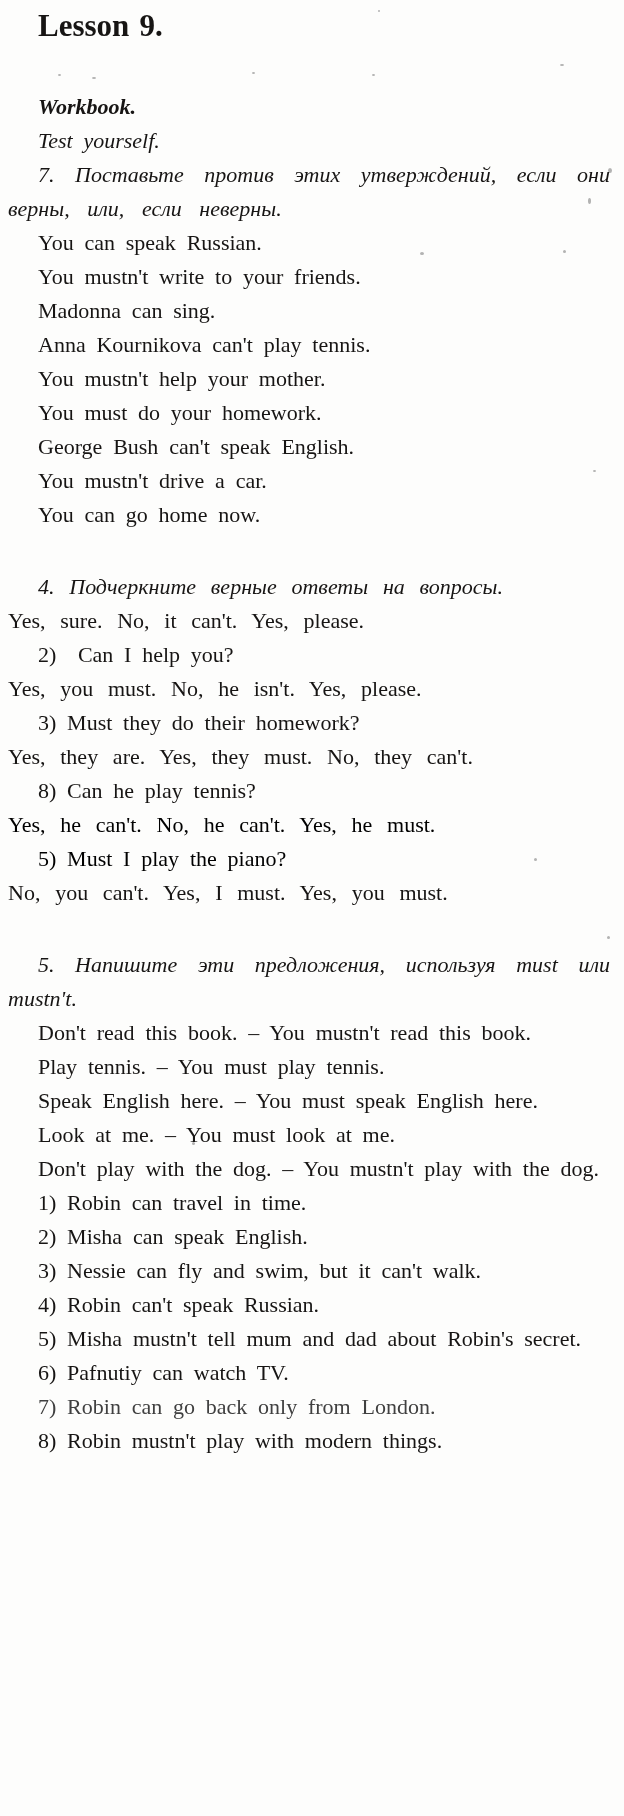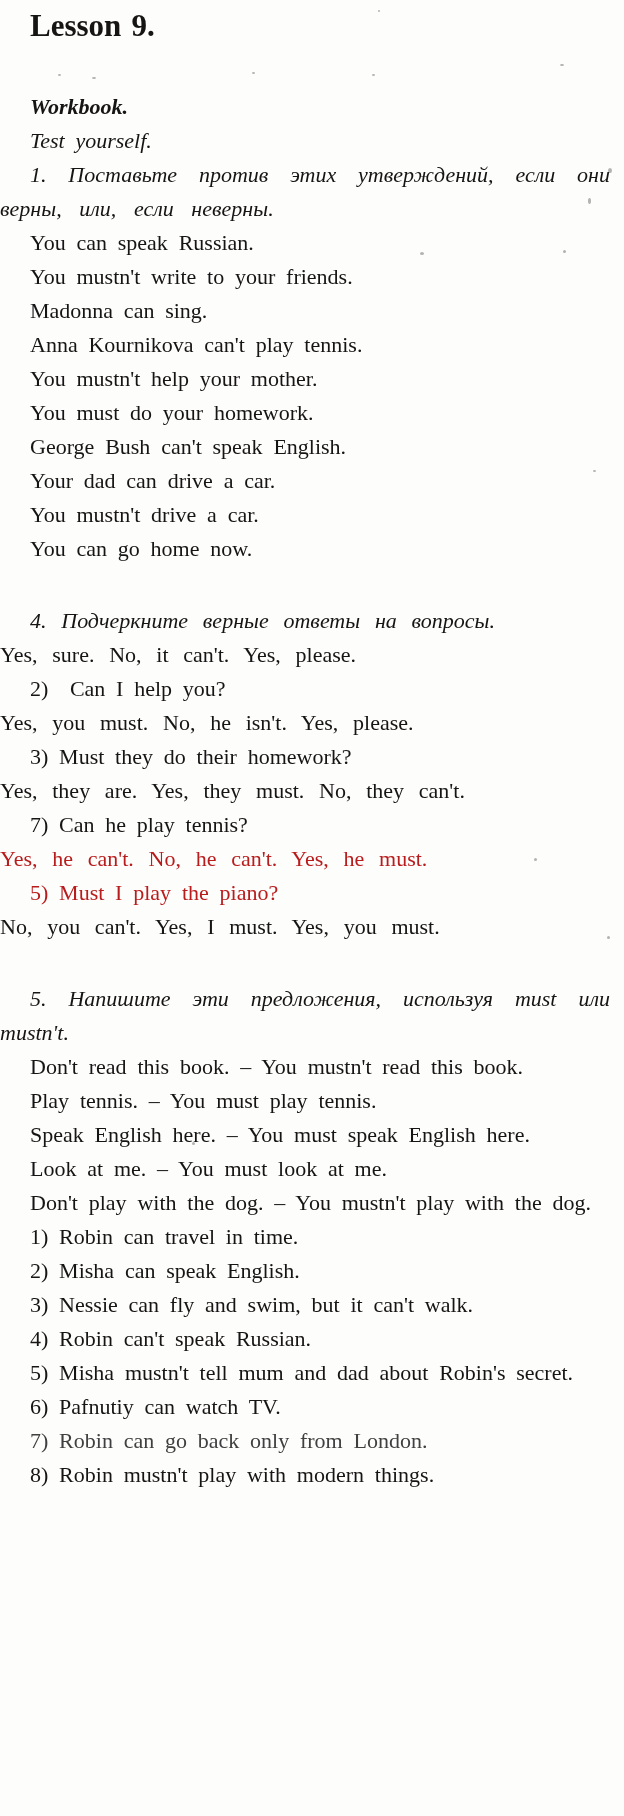--- a/index.html
+++ b/index.html
@@ -3,21 +3,21 @@
 <meta charset="utf-8">
 <style>
   html, body { margin: 0; padding: 0; background: #e9e9e9; }
   .page {
     position: relative;
     width: 624px;
     height: 1816px;
     margin: 0 auto;
     background: #fdfdfc;
     box-sizing: border-box;
-    padding: 8px 14px 0 0;
+    padding: 8px 14px 0 8px;
     overflow: hidden;
     font-family: "Liberation Serif", "DejaVu Serif", serif;
     color: #171514;
   }
   p {
     margin: 0;
     font-size: 22px;
     line-height: 34px;
     text-align: justify;
     word-spacing: 0.24em;
@@ -31,56 +31,55 @@
     font-size: 31px;
     line-height: 36px;
     font-weight: bold;
     text-indent: 30px;
     word-spacing: 0.08em;
     text-align: left;
     margin-bottom: 46px;
   }
   .sec-gap { margin-top: 38px; }
   .faded { color: #404040; }
-  .faded-soft { color: #b91c1c; }
+  .faded-soft { color: #000000; }
   .speck {
     position: absolute;
     background: rgba(40,40,40,0.35);
     border-radius: 50%;
   }
 </style>
 </head>
 <body>
 
 <div class="page">
 
   <p class="title">Lesson 9.</p>
 
   <p class="bold italic indent">Workbook.</p>
   <p class="italic indent">Test yourself.</p>
 
-  <p class="italic indent wide">1. Поставьте против этих утверждений, если они верны, или, если неверны.</p>
+  <p class="italic indent wide">7. Поставьте против этих утверждений, если они верны, или, если неверны.</p>
   <p class="indent">You can speak Russian.</p>
   <p class="indent">You mustn't write to your friends.</p>
   <p class="indent">Madonna can sing.</p>
   <p class="indent">Anna Kournikova can't play tennis.</p>
   <p class="indent">You mustn't help your mother.</p>
   <p class="indent">You must do your homework.</p>
   <p class="indent">George Bush can't speak English.</p>
-  <p class="indent">Your dad can drive a car.</p>
   <p class="indent">You mustn't drive a car.</p>
   <p class="indent">You can go home now.</p>
 
   <p class="italic indent midwide sec-gap">4. Подчеркните верные ответы на вопросы.</p>
   <p class="midwide">Yes, sure. No, it can't. Yes, please.</p>
   <p class="indent">2)&nbsp; Can I help you?</p>
   <p class="midwide">Yes, you must. No, he isn't. Yes, please.</p>
   <p class="indent">3) Must they do their homework?</p>
   <p class="midwide">Yes, they are. Yes, they must. No, they can't.</p>
-  <p class="indent">7) Can he play tennis?</p>
+  <p class="indent">8) Can he play tennis?</p>
   <p class="midwide faded-soft">Yes, he can't. No, he can't. Yes, he must.</p>
   <p class="indent faded-soft">5) Must I play the piano?</p>
   <p class="midwide">No, you can't. Yes, I must. Yes, you must.</p>
 
   <p class="italic indent sec-gap">5. Напишите эти предложения, используя must или mustn't.</p>
   <p class="indent">Don't read this book. – You mustn't read this book.</p>
   <p class="indent">Play tennis. – You must play tennis.</p>
   <p class="indent">Speak English here. – You must speak English here.</p>
   <p class="indent">Look at me. – You must look at me.</p>
   <p class="indent">Don't play with the dog. – You mustn't play with the dog.</p>

